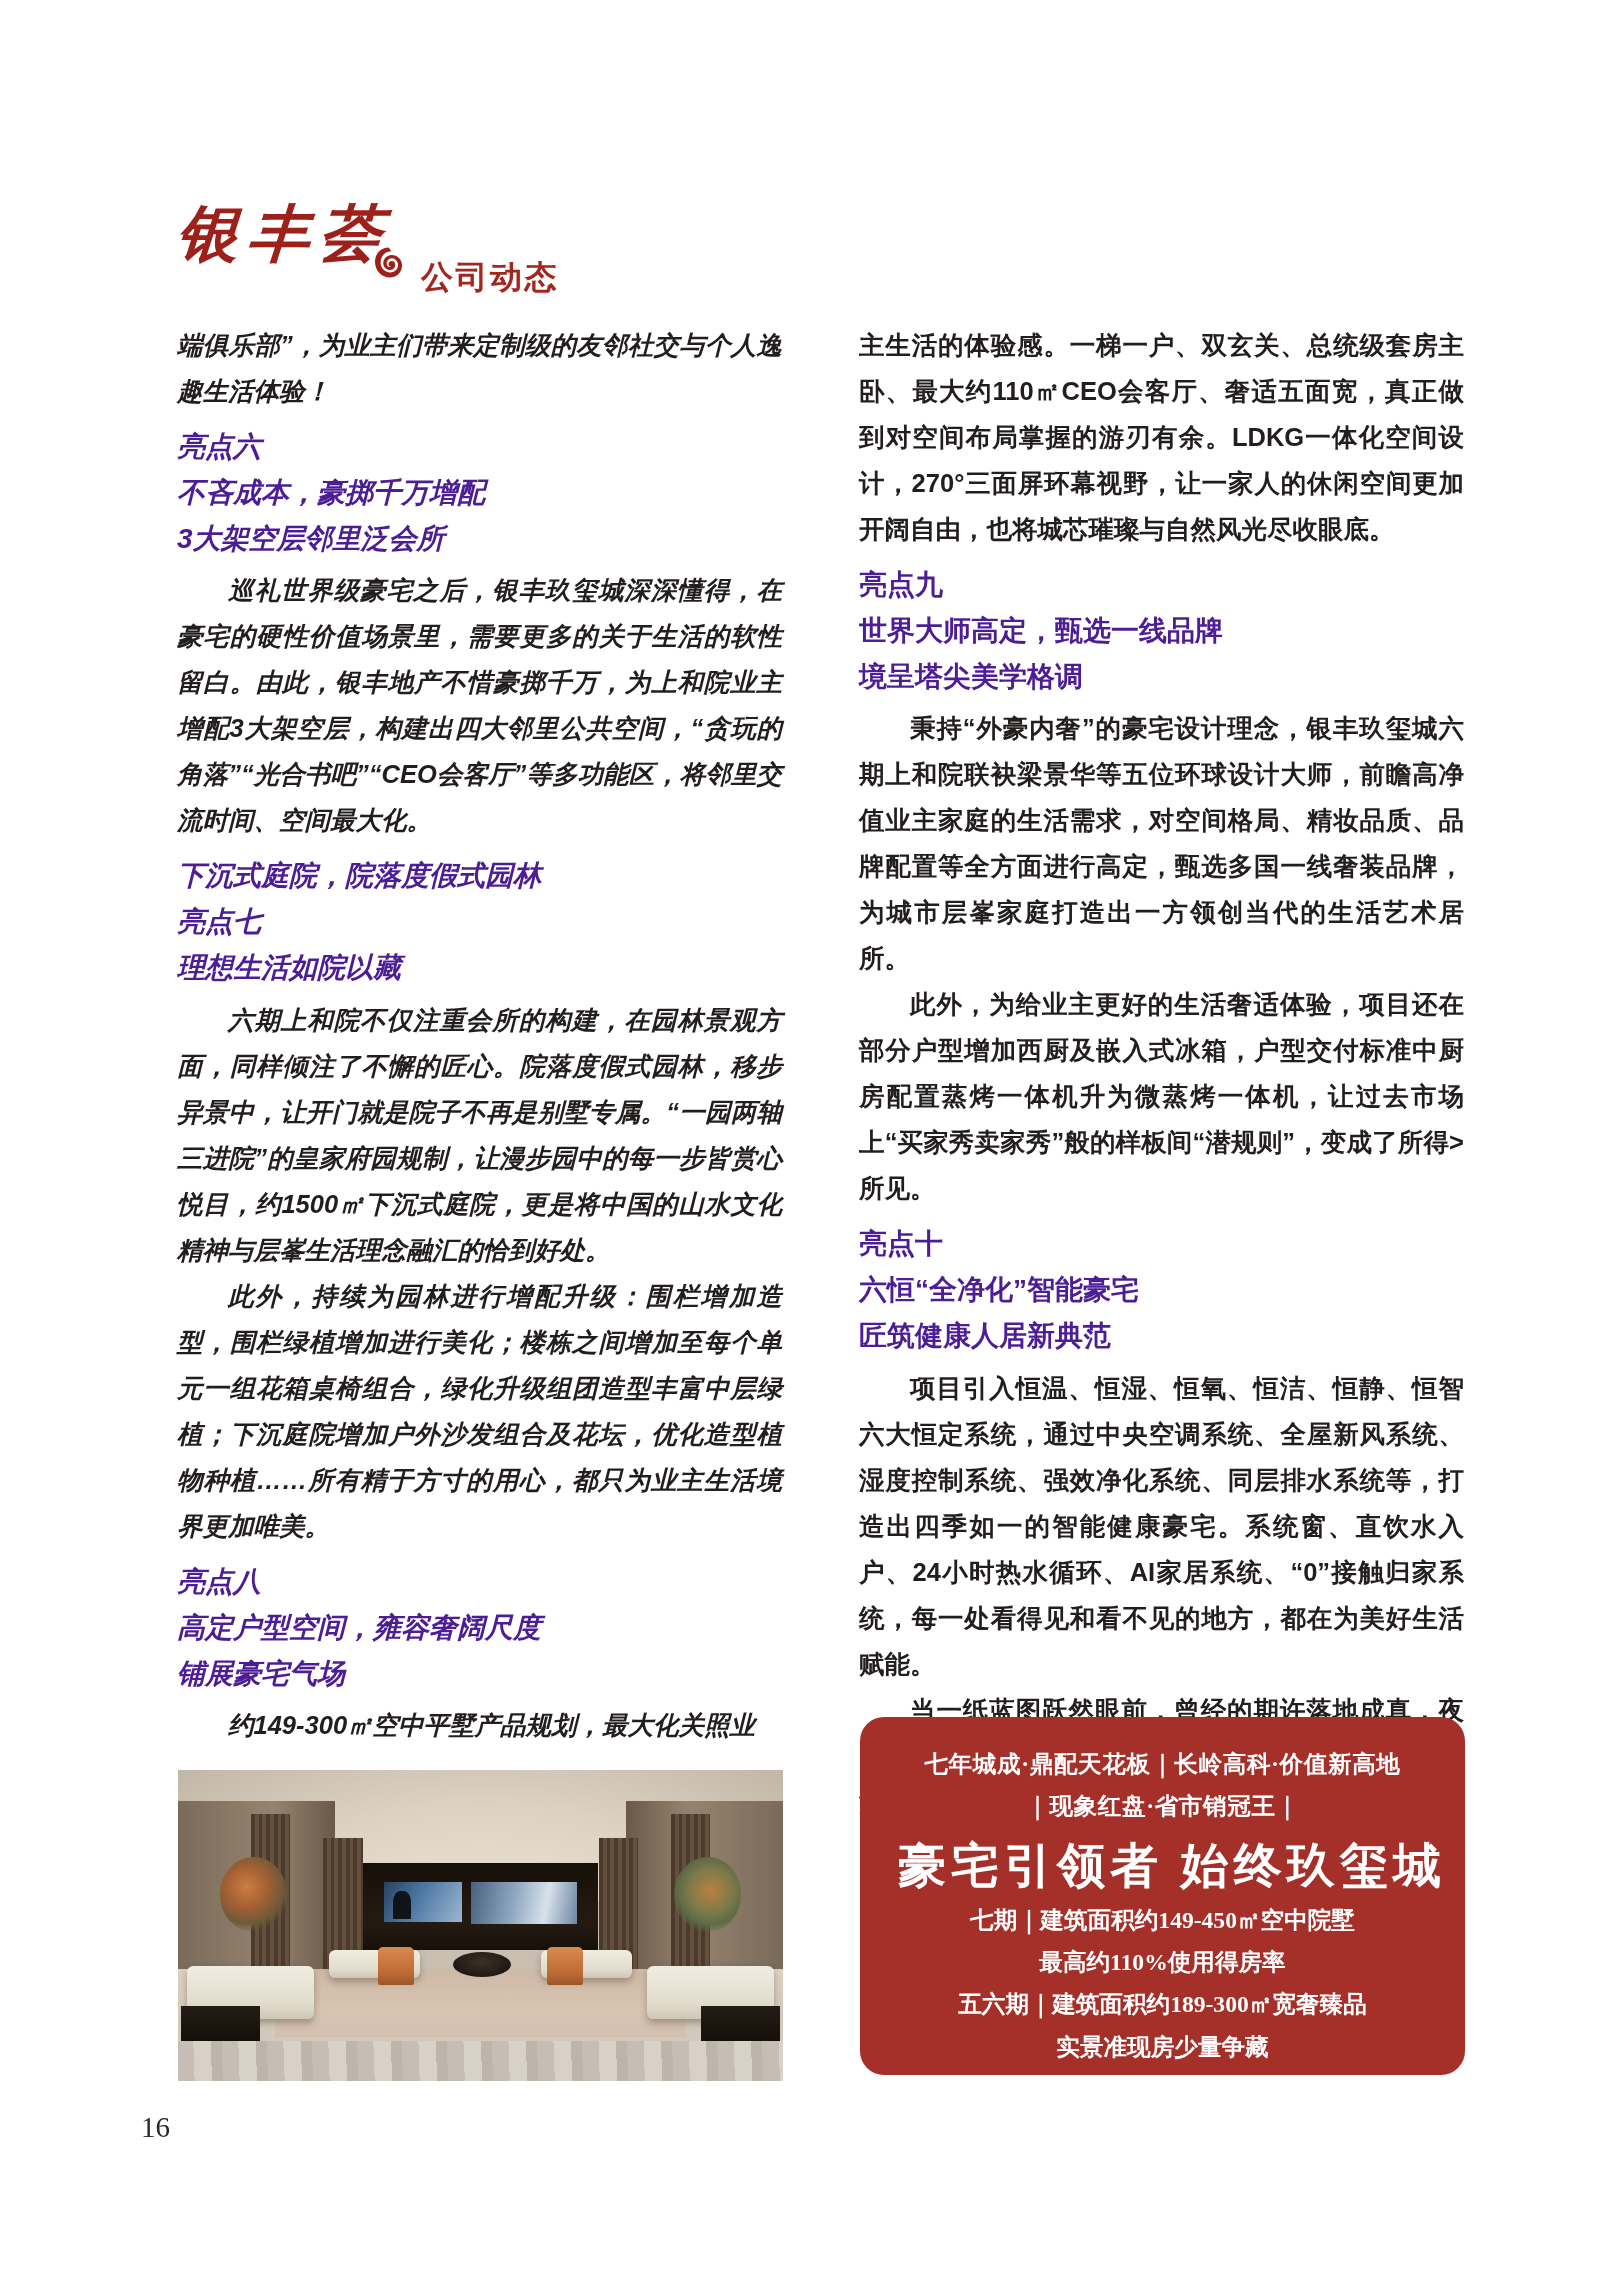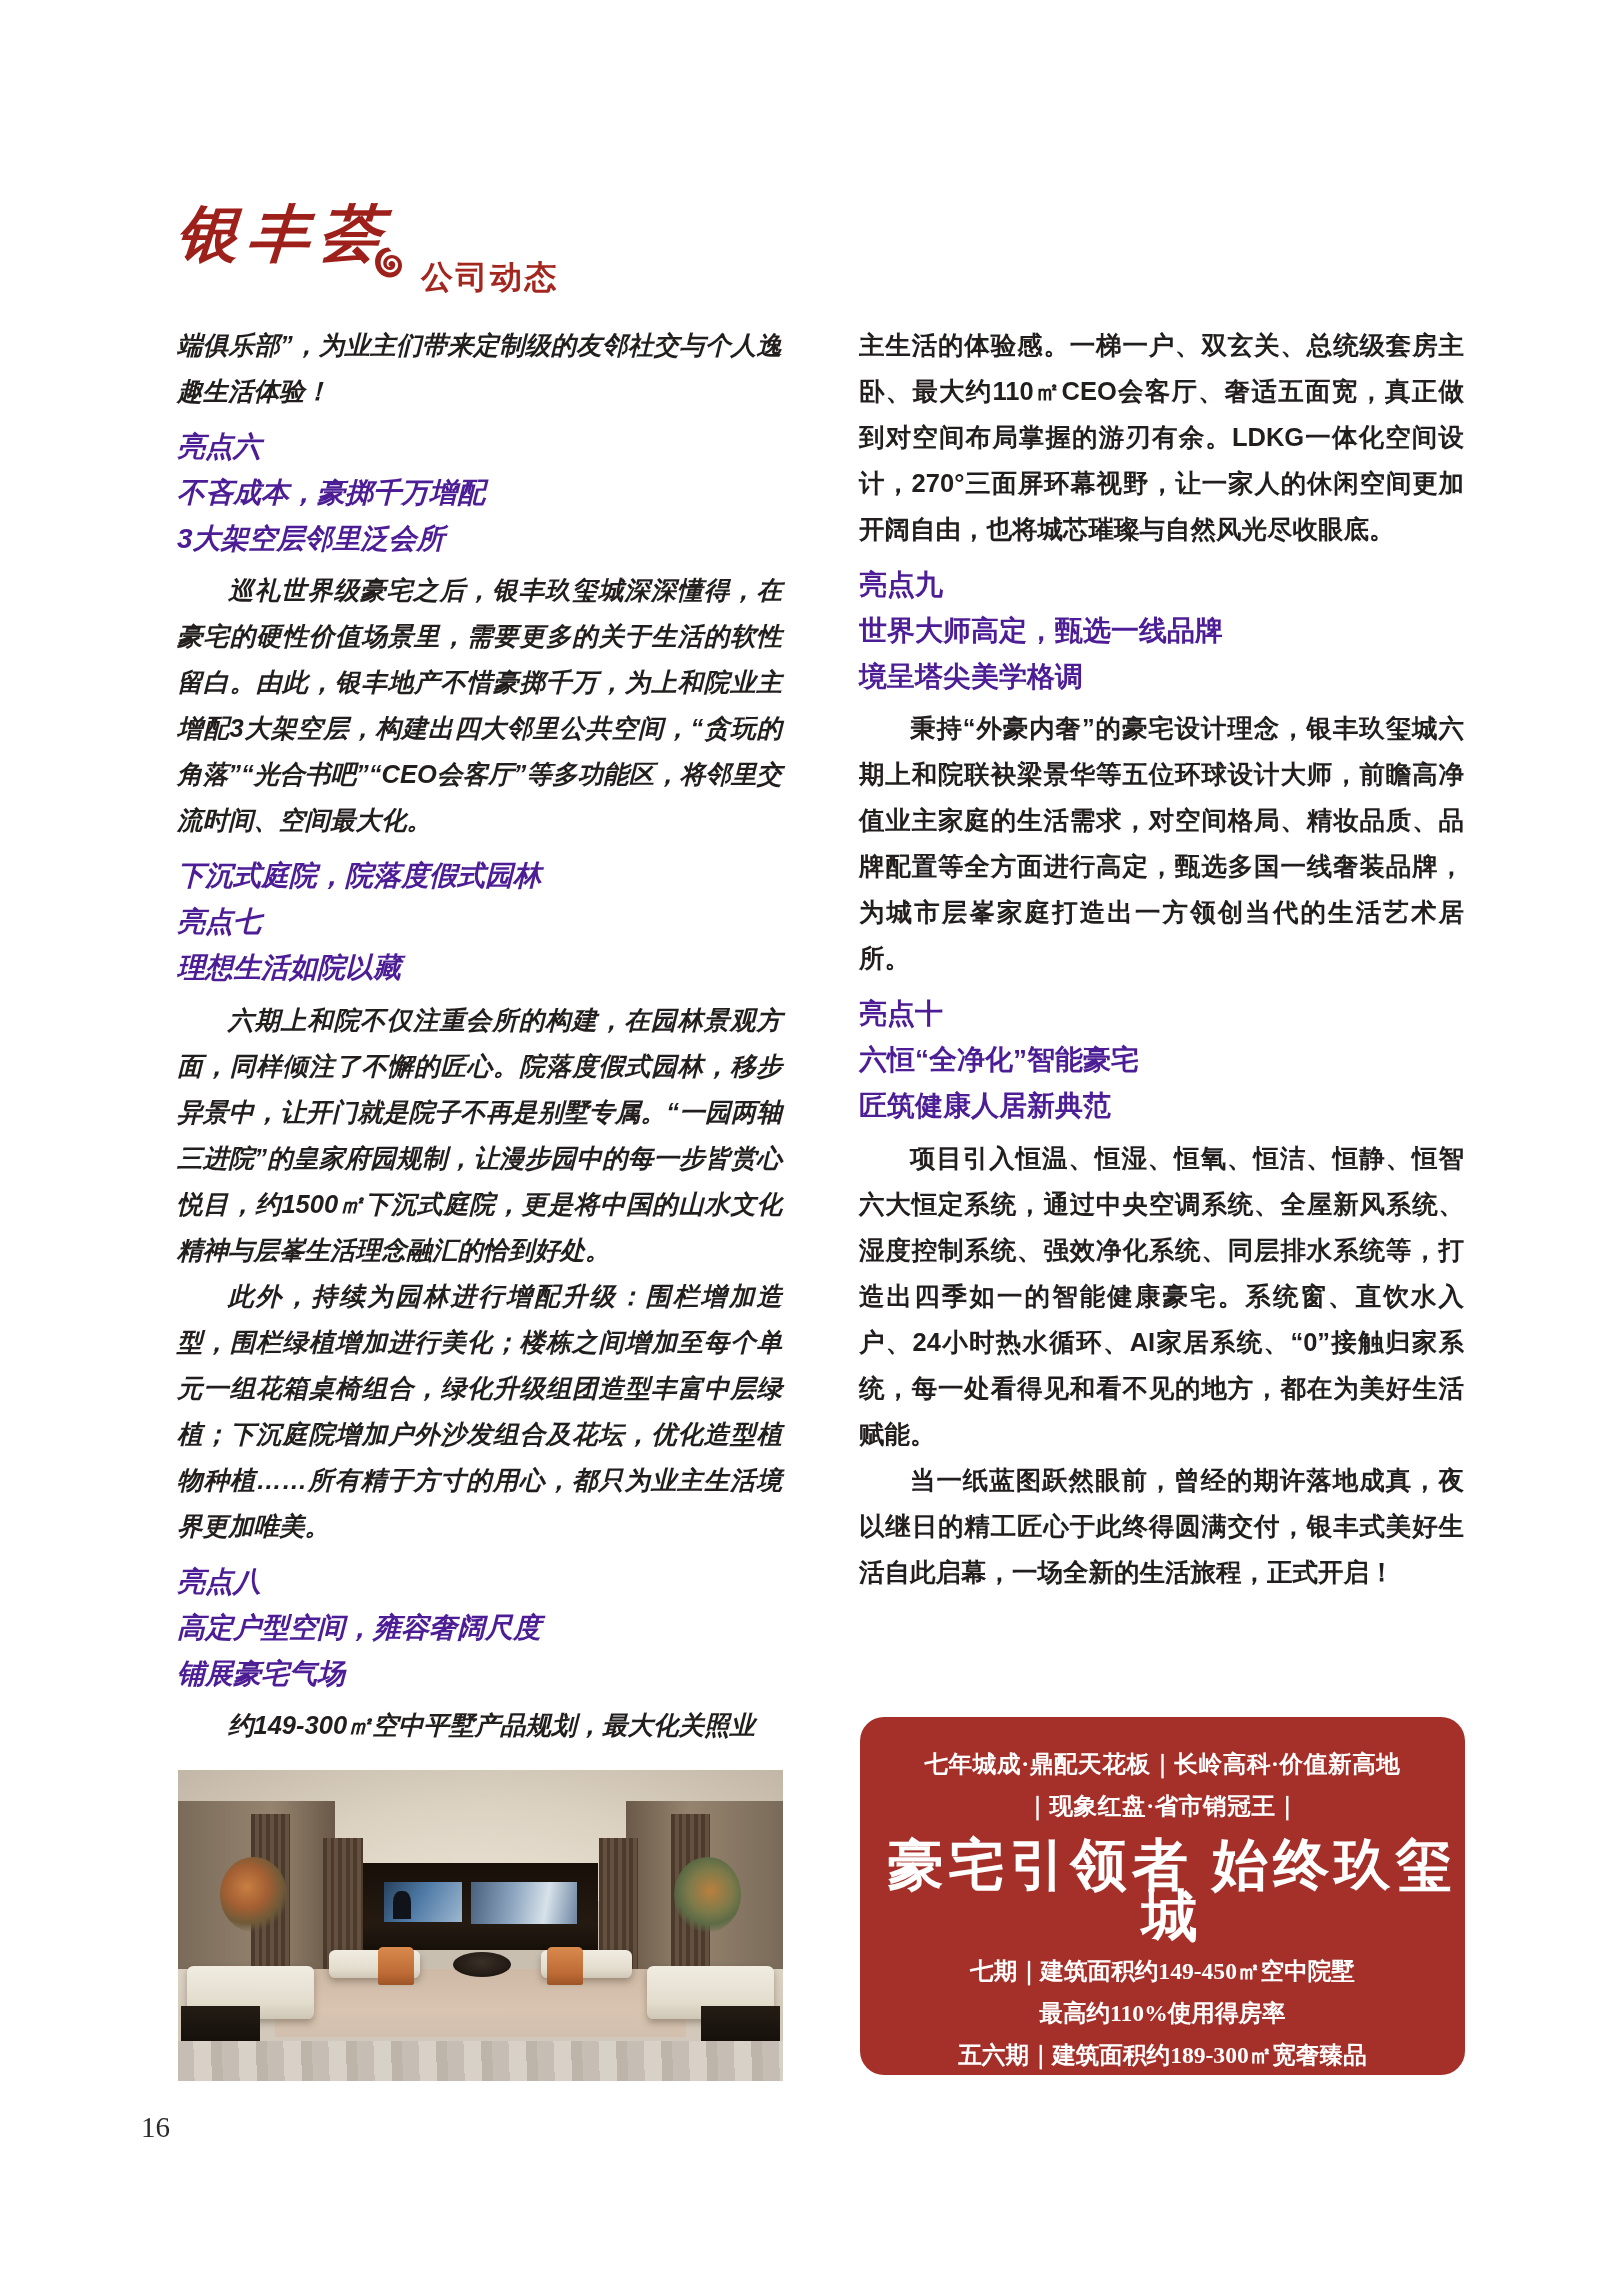--- a/index.html
+++ b/index.html
@@ -104,21 +104,21 @@
   .promo {
     position: absolute; left: 860px; top: 1717px;
     width: 605px; height: 358px;
     background: #a5302a; border-radius: 24px;
     color: #ffffff; text-align: center;
     font-family: "Liberation Serif", serif;
     box-sizing: border-box; padding-top: 33px;
   }
   .promo-line { font-size: 23.6px; line-height: 28px; font-weight: 700; letter-spacing: 0.6px; }
   .promo-line2 { margin-top: 14px; }
-  .promo-title { margin-top: 20.4px; font-size: 56px; line-height: 51px;
+  .promo-title { margin-top: 20.4px; font-size: 48px; line-height: 51px;
     font-weight: 700; letter-spacing: 5.1px; padding-left: 19px; }
   .promo-detail { margin-top: 15.3px; font-size: 23.6px; line-height: 27px; font-weight: 700; }
   .promo-detail.first { }
 
   
   .page-number {
     position: absolute; left: 141px; top: 2111px;
     font-family: "Liberation Serif", serif;
     font-size: 29px; color: #2a2a2a;
   }
@@ -157,20 +157,21 @@
       <p class="para indent">约149-300㎡空中平墅产品规划，最大化关照业</p>
     </div>
   <div class="col col-right" id="col-right">
       <p class="para">主生活的体验感。一梯一户、双玄关、总统级套房主卧、最大约110㎡CEO会客厅、奢适五面宽，真正做到对空间布局掌握的游刃有余。LDKG一体化空间设计，270°三面屏环幕视野，让一家人的休闲空间更加开阔自由，也将城芯璀璨与自然风光尽收眼底。</p>
       <div class="heading">
         <div class="heading-line">亮点九</div>
         <div class="heading-line">世界大师高定，甄选一线品牌</div>
         <div class="heading-line">境呈塔尖美学格调</div>
       </div>
       <p class="para indent">秉持“外豪内奢”的豪宅设计理念，银丰玖玺城六期上和院联袂梁景华等五位环球设计大师，前瞻高净值业主家庭的生活需求，对空间格局、精妆品质、品牌配置等全方面进行高定，甄选多国一线奢装品牌，为城市层峯家庭打造出一方领创当代的生活艺术居所。</p>
+      <p class="para indent">此外，为给业主更好的生活奢适体验，项目还在部分户型增加西厨及嵌入式冰箱，户型交付标准中厨房配置蒸烤一体机升为微蒸烤一体机，让过去市场上“买家秀卖家秀”般的样板间“潜规则”，变成了所得&gt;所见。</p>
       <div class="heading">
         <div class="heading-line">亮点十</div>
         <div class="heading-line">六恒“全净化”智能豪宅</div>
         <div class="heading-line">匠筑健康人居新典范</div>
       </div>
       <p class="para indent">项目引入恒温、恒湿、恒氧、恒洁、恒静、恒智六大恒定系统，通过中央空调系统、全屋新风系统、湿度控制系统、强效净化系统、同层排水系统等，打造出四季如一的智能健康豪宅。系统窗、直饮水入户、24小时热水循环、AI家居系统、“0”接触归家系统，每一处看得见和看不见的地方，都在为美好生活赋能。</p>
       <p class="para indent">当一纸蓝图跃然眼前，曾经的期许落地成真，夜以继日的精工匠心于此终得圆满交付，银丰式美好生活自此启幕，一场全新的生活旅程，正式开启！</p>
     </div>
 
   <div class="photo">

